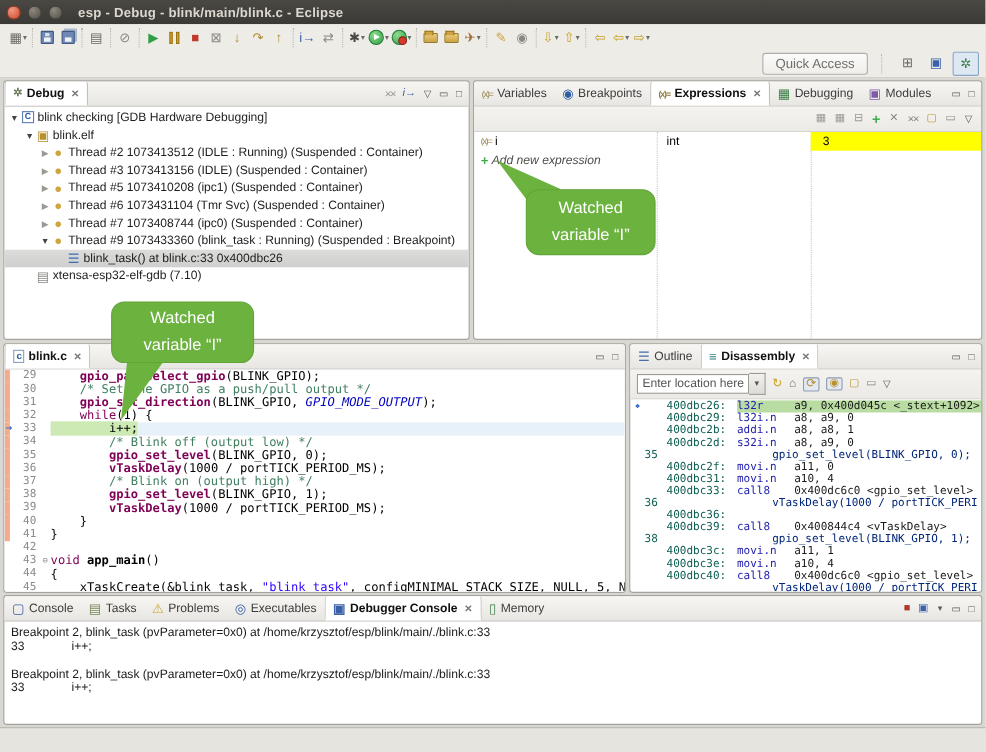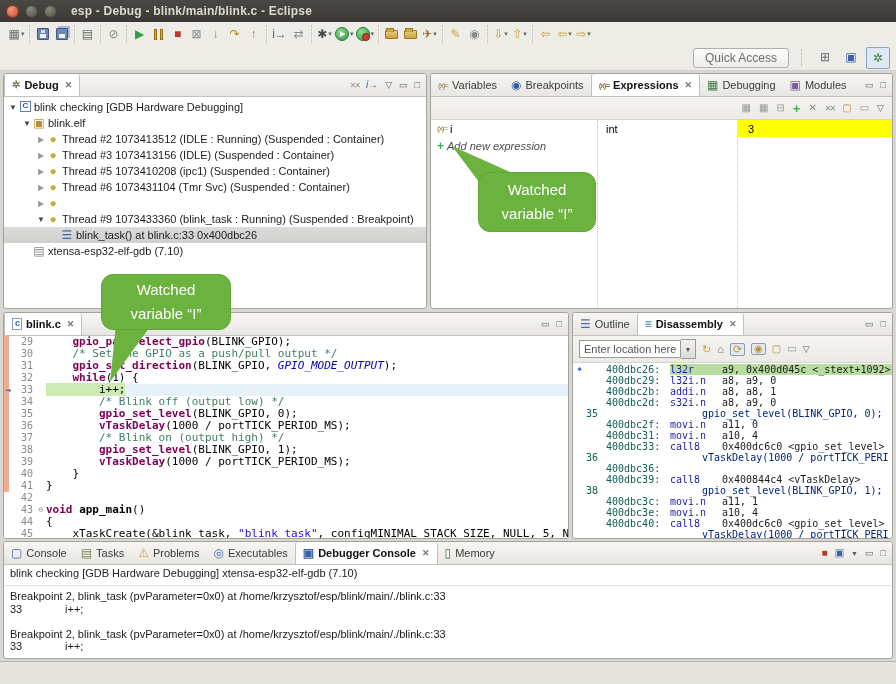--- a/index.html
+++ b/index.html
@@ -112,21 +112,21 @@
   .codewrap{flex:1;overflow:hidden;font-family:"DejaVu Sans Mono",monospace;font-size:11px;line-height:12px;position:relative;background:#fff;}
   .cl{display:flex;height:12px;white-space:pre;position:relative;}
   .diff{width:5px;flex:none;}
   .cl.hasdiff .diff{background:#f2ab8d;}
   .ln{width:24px;flex:none;text-align:right;color:#8a8a86;padding-right:3px;font-size:10px;}
   .fold{width:10px;flex:none;color:#8a8a86;font-size:8px;line-height:12px;text-align:center;}
   .ctext{flex:1;white-space:pre;}
   .cl.cur .ctext{background:#e7f1fa;}
   .cl.cur .ctext .curseg{background:#cdeab5;}
   .ipmark{position:absolute;left:1px;top:0;font-size:10px;font-weight:bold;color:#3f74c8;line-height:12px;}
-  .sp{color:#000;} .sk{color:#7f0055;font-weight:bold;margin-top:12px;} .sf{color:#7f0055;font-weight:bold;}
+  .sp{color:#000;} .sk{color:#7f0055;font-weight:normal;margin-top:12px;} .sf{color:#7f0055;font-weight:bold;}
   .sc{color:#3f7f5f;} .ss{color:#2a00ff;} .sm{color:#0000c0;font-style:italic;} .sb{color:#000;font-weight:bold;}
   
   .dtoolbar{height:26px;min-height:26px;background:linear-gradient(#f4f3f0,#eceae6);border-bottom:1px solid #d6d4cf;
             display:flex;align-items:center;gap:6px;padding:0 6px;}
   .combo{display:flex;align-items:center;}
   .combo .cfield{width:92px;height:16px;background:#fff;border:1px solid #9b9b96;font-size:11px;color:#555;
                  padding:0 4px;white-space:nowrap;overflow:hidden;line-height:16px;}
   .combo .cbtn{width:14px;height:18px;background:linear-gradient(#f2f1ee,#dddbd6);border:1px solid #9b9b96;border-left:none;
                font-size:7px;color:#555;display:flex;align-items:center;justify-content:center;}
   .diswrap{flex:1;overflow:hidden;font-family:"DejaVu Sans Mono",monospace;font-size:10px;line-height:11px;padding-top:1px;}
@@ -333,20 +333,21 @@
           <span class="tw-label">Thread #5 1073410208 (ipc1) (Suspended : Container)</span>
         </div>
         <div class="trow" style="padding-left: 32px;">
           <span class="tw-arrow closed">▶</span>
           <span class="tw-icon"><span class="glyph" style="color: rgb(207, 165, 63); font-size: 12px;">●</span></span>
           <span class="tw-label">Thread #6 1073431104 (Tmr Svc) (Suspended : Container)</span>
         </div>
         <div class="trow" style="padding-left: 32px;">
           <span class="tw-arrow closed">▶</span>
           <span class="tw-icon"><span class="glyph" style="color: rgb(207, 165, 63); font-size: 12px;">●</span></span>
+          <span class="tw-label">Thread #7 1073408744 (ipc0) (Suspended : Container)</span>
         </div>
         <div class="trow" style="padding-left: 32px;">
           <span class="tw-arrow">▼</span>
           <span class="tw-icon"><span class="glyph" style="color: rgb(207, 165, 63); font-size: 12px;">●</span></span>
           <span class="tw-label">Thread #9 1073433360 (blink_task : Running) (Suspended : Breakpoint)</span>
         </div>
         <div class="trow selected" style="padding-left: 46px;">
           <span class="tw-arrow"></span>
           <span class="tw-icon"><span class="glyph" style="color: rgb(62, 109, 181); font-size: 12px;">☰</span></span>
           <span class="tw-label">blink_task() at blink.c:33 0x400dbc26</span>
@@ -528,21 +529,20 @@
           <span>Memory</span>
         </div>
         <div class="pbtns">
         <span class="pbtn g-stop"></span>
         <span class="pbtn g-consoled"></span>
         <span class="pbtn" style="font-size:7px;">▼</span>
         <span class="pbtn g-min"></span>
         <span class="pbtn g-max"></span>
       </div>
     </div>
-    <div class="chead">blink checking [GDB Hardware Debugging] xtensa-esp32-elf-gdb (7.10)</div>
     <pre class="cbody">Breakpoint 2, blink_task (pvParameter=0x0) at /home/krzysztof/esp/blink/main/./blink.c:33
 33              i++;
 
 Breakpoint 2, blink_task (pvParameter=0x0) at /home/krzysztof/esp/blink/main/./blink.c:33
 33              i++;</pre>
   </div>
 
 </div>
 
 <div class="statusbar"></div>

